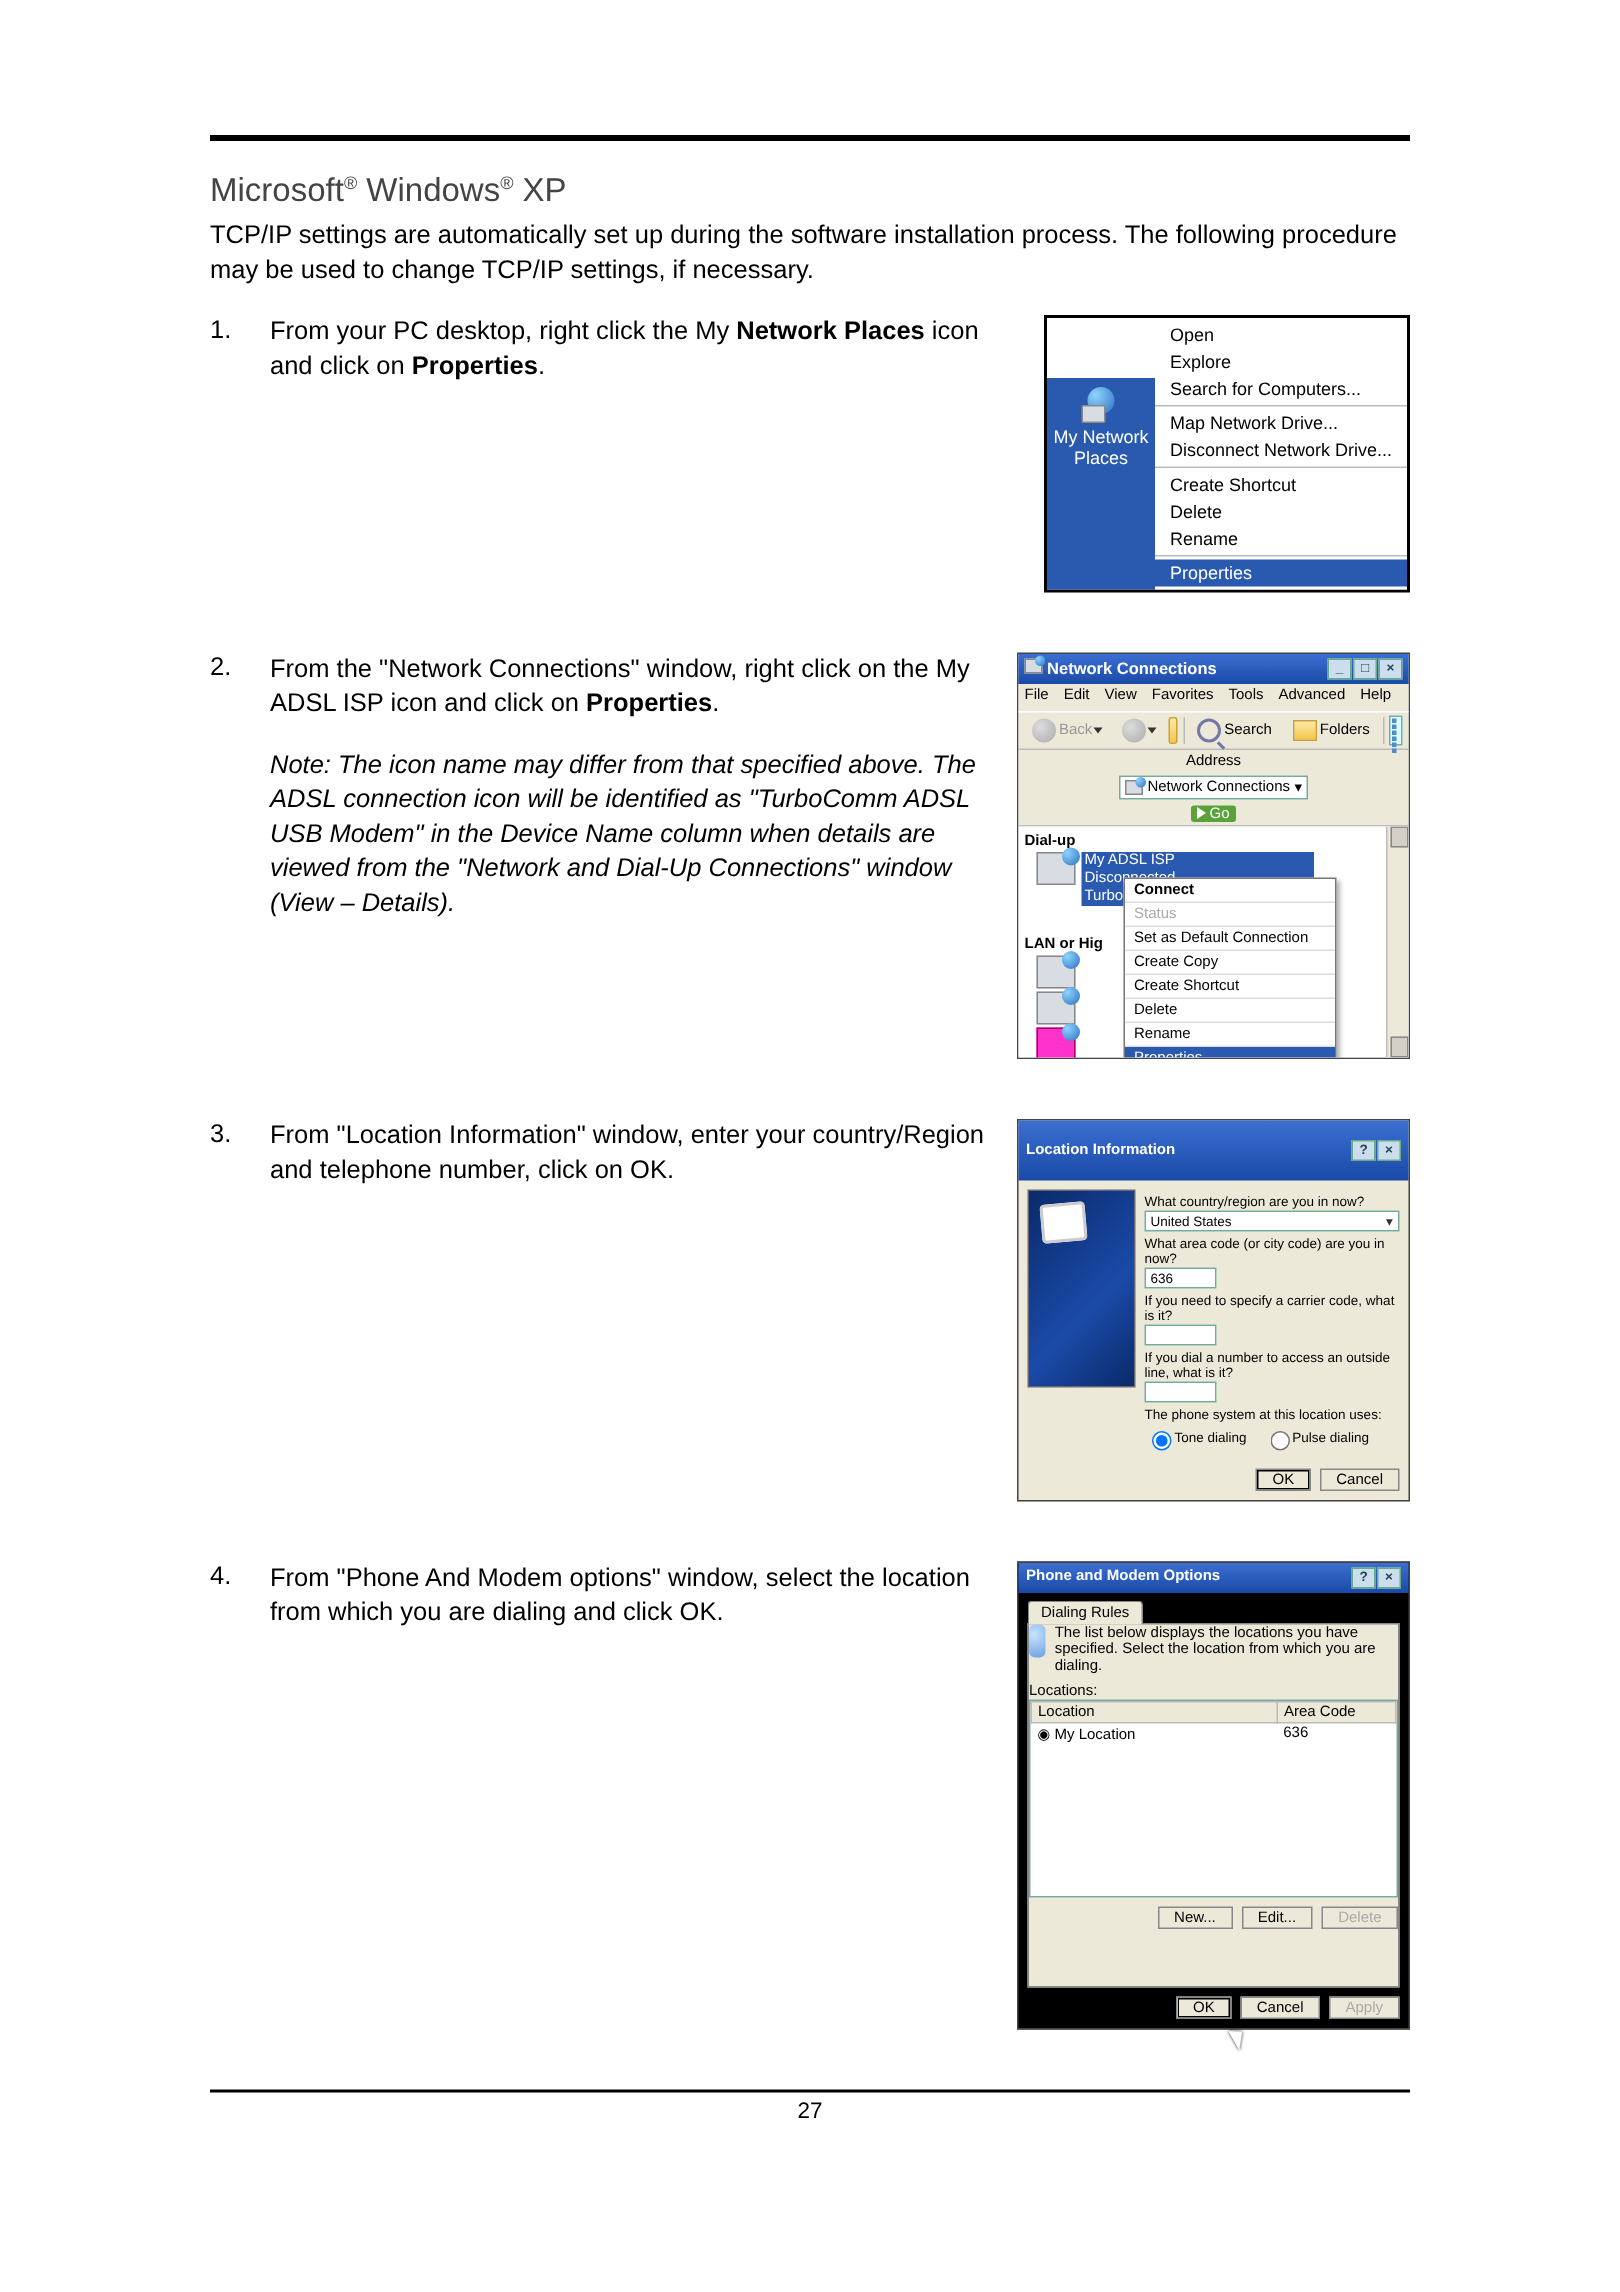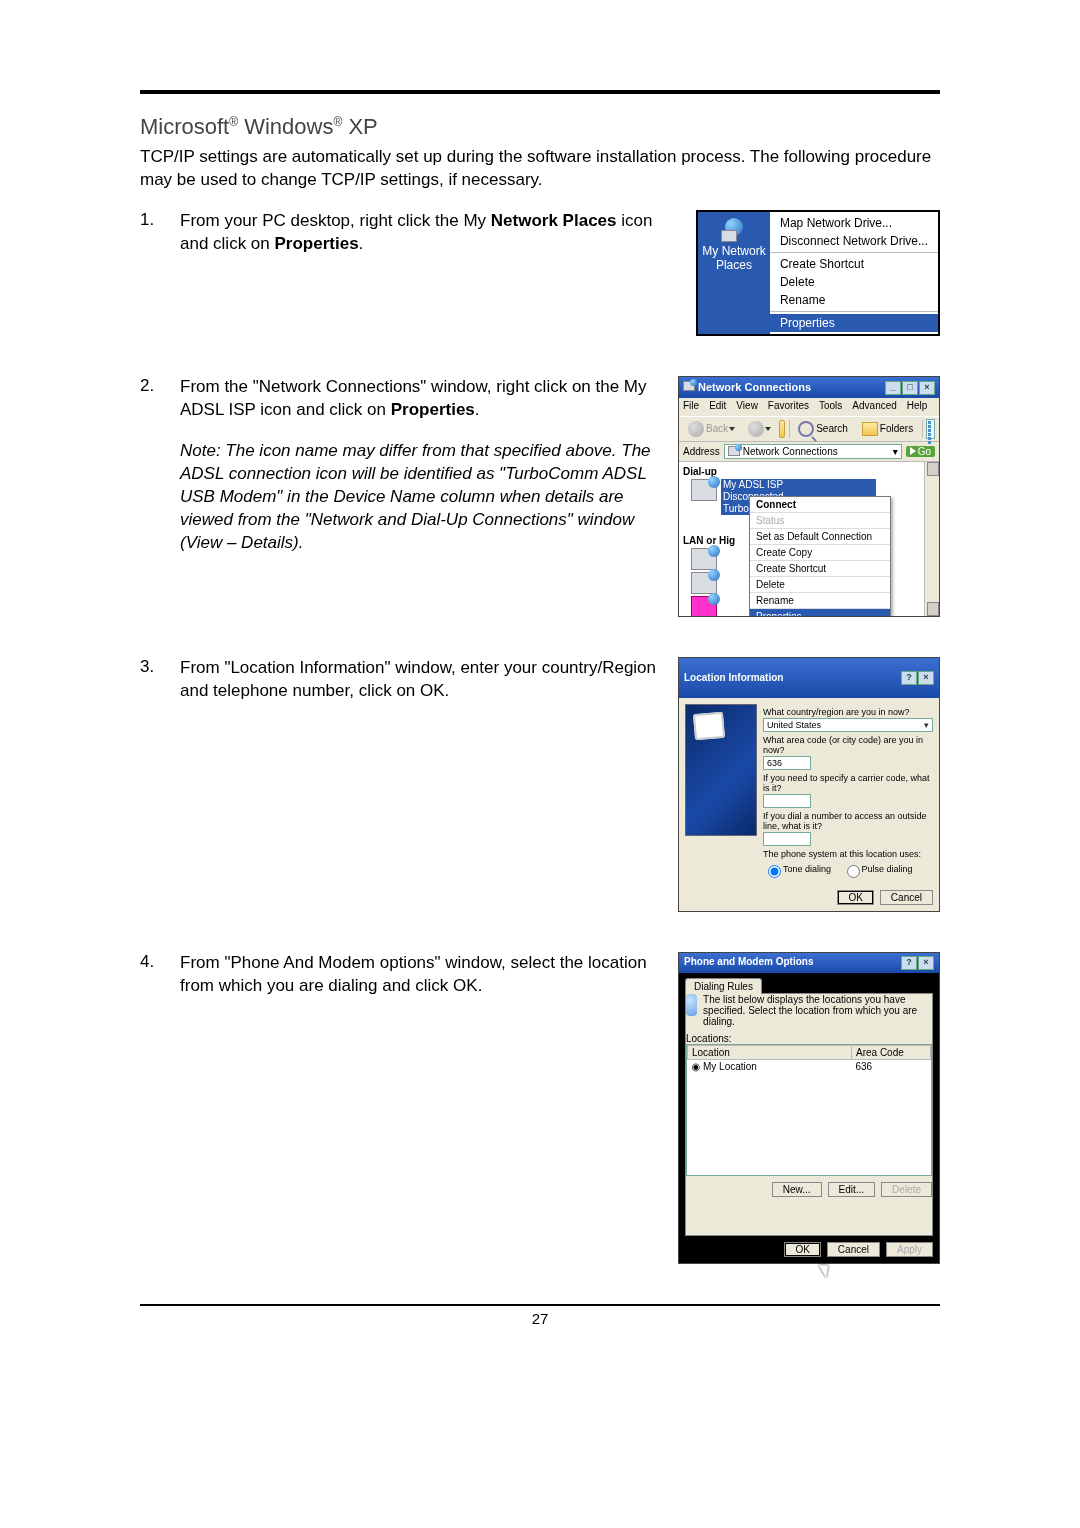--- a/index.html
+++ b/index.html
@@ -12,21 +12,21 @@
   ol.steps{list-style:none;padding:0;margin:0;}
   ol.steps>li{display:flex;align-items:flex-start;margin-bottom:40px;}
   .step-num{width:40px;font-size:17px;}
   .step-body{flex:1;padding-right:12px;font-size:17px;line-height:1.35;}
   .step-body .note{font-style:italic;margin-top:18px;display:block;}
   .step-body b{font-weight:bold;}
   .shot{flex:0 0 auto;}
   
   .s1{width:240px;border:2px solid #000;background:#fff;font-family:Tahoma,Arial,sans-serif;font-size:12px;}
   .s1-top{display:flex;}
-  .s1-icon{width:80px;background:#2a5ab0;color:#fff;text-align:center;padding:6px 4px 8px 4px;}
+  .s1-icon{width:80px;background:#2a5ab0;color:#fff;text-align:center;padding:6px 4px 8px 4px;margin-top:40px;}
   .s1-icon .globe{width:26px;height:22px;margin:0 auto 4px auto;position:relative;}
   .s1-icon .globe:before{content:"";position:absolute;left:4px;top:0;width:18px;height:18px;border-radius:50%;background:radial-gradient(circle at 30% 30%,#8fd4ff,#2a6fbf);}
   .s1-icon .globe:after{content:"";position:absolute;left:0;top:12px;width:14px;height:10px;background:#d8dde4;border:1px solid #888;border-radius:1px;}
   .s1-menu{flex:1;background:#fff;}
   .s1-menu .grp{border-bottom:1px solid #bbb;padding:2px 0;}
   .s1-menu .grp:last-child{border-bottom:none;}
   .s1-menu .mi{padding:2px 10px;white-space:nowrap;}
   .s1-menu .mi.sel{background:#2a5ab0;color:#fff;position:relative;}
   .cursor{position:absolute;width:0;height:0;}
   .cursor:before{content:"";position:absolute;width:0;height:0;border-left:8px solid #fff;border-top:5px solid transparent;border-bottom:10px solid transparent;transform:rotate(-30deg);filter:drop-shadow(0 0 1px #000);}
@@ -40,21 +40,21 @@
   .s2 .toolbar .btn{display:inline-flex;align-items:center;gap:2px;padding:1px 4px;border:1px solid transparent;}
   .s2 .toolbar .back{color:#999;}
   .s2 .toolbar .circ{width:16px;height:16px;border-radius:50%;background:radial-gradient(circle at 35% 35%,#c0e6a0,#5aa33a);display:inline-block;}
   .s2 .toolbar .circ.gray{background:radial-gradient(circle at 35% 35%,#ddd,#aaa);}
   .s2 .toolbar .up{width:18px;height:16px;background:linear-gradient(#ffe9a8,#f3c64a);border:1px solid #caa23a;border-radius:2px;}
   .s2 .toolbar .mag{width:12px;height:12px;border:2px solid #77a;border-radius:50%;position:relative;}
   .s2 .toolbar .mag:after{content:"";position:absolute;right:-5px;bottom:-5px;width:6px;height:2px;background:#77a;transform:rotate(45deg);}
   .s2 .toolbar .fold{width:14px;height:12px;background:linear-gradient(#ffe9a8,#f3c64a);border:1px solid #caa23a;}
   .s2 .toolbar .views{width:22px;height:16px;border:1px solid #7aa;background:#dff;display:flex;flex-wrap:wrap;padding:1px;gap:1px;}
   .s2 .toolbar .views i{width:3px;height:3px;background:#4a8ecf;}
-  .s2 .addr{background:#ece9d8;padding:2px 4px;display:flex;align-items:center;gap:4px;border-bottom:1px solid #bbb;}
+  .s2 .addr{background:#ece9d8;padding:2px 4px;display:flex;align-items:center;gap:4px;border-bottom:1px solid #bbb;flex-direction:column;}
   .s2 .addr .field{flex:1;background:#fff;border:1px solid #7a9;padding:1px 3px;display:flex;align-items:center;gap:3px;}
   .s2 .addr .go{background:#5aa33a;color:#fff;border-radius:2px;padding:0 4px;display:flex;align-items:center;gap:2px;}
   .s2 .addr .go:before{content:"";width:0;height:0;border-left:6px solid #fff;border-top:4px solid transparent;border-bottom:4px solid transparent;}
   .s2 .body{background:#fff;height:150px;position:relative;padding:2px 4px;overflow:hidden;}
   .s2 .body .hdr{font-weight:bold;margin:2px 0;}
   .s2 .conn{display:flex;align-items:flex-start;gap:4px;margin:2px 0 0 8px;}
   .s2 .conn .nic{width:24px;height:20px;background:#d8dde4;border:1px solid #888;position:relative;}
   .s2 .conn .nic:before{content:"";position:absolute;right:-4px;top:-4px;width:12px;height:12px;border-radius:50%;background:radial-gradient(circle at 30% 30%,#8fd4ff,#2a6fbf);}
   .s2 .conn .sel{background:#2a5ab0;color:#fff;padding:0 2px;line-height:1.2;}
   .s2 .ctx{position:absolute;left:70px;top:34px;width:140px;background:#fff;border:1px solid #777;box-shadow:2px 2px 3px rgba(0,0,0,.3);}
@@ -125,20 +125,25 @@
         </div>
         <div class="shot s1">
           <div class="s1-top">
             <div class="s1-icon">
               <div class="globe"></div>
               <div>My Network</div>
               <div>Places</div>
             </div>
             <div class="s1-menu">
               <div class="grp">
+                <div class="mi">Open</div>
+                <div class="mi">Explore</div>
+                <div class="mi">Search for Computers...</div>
+              </div>
+              <div class="grp">
                 <div class="mi">Map Network Drive...</div>
                 <div class="mi">Disconnect Network Drive...</div>
               </div>
               <div class="grp">
                 <div class="mi">Create Shortcut</div>
                 <div class="mi">Delete</div>
                 <div class="mi">Rename</div>
               </div>
               <div class="grp">
                 <div class="mi sel">Properties</div>

